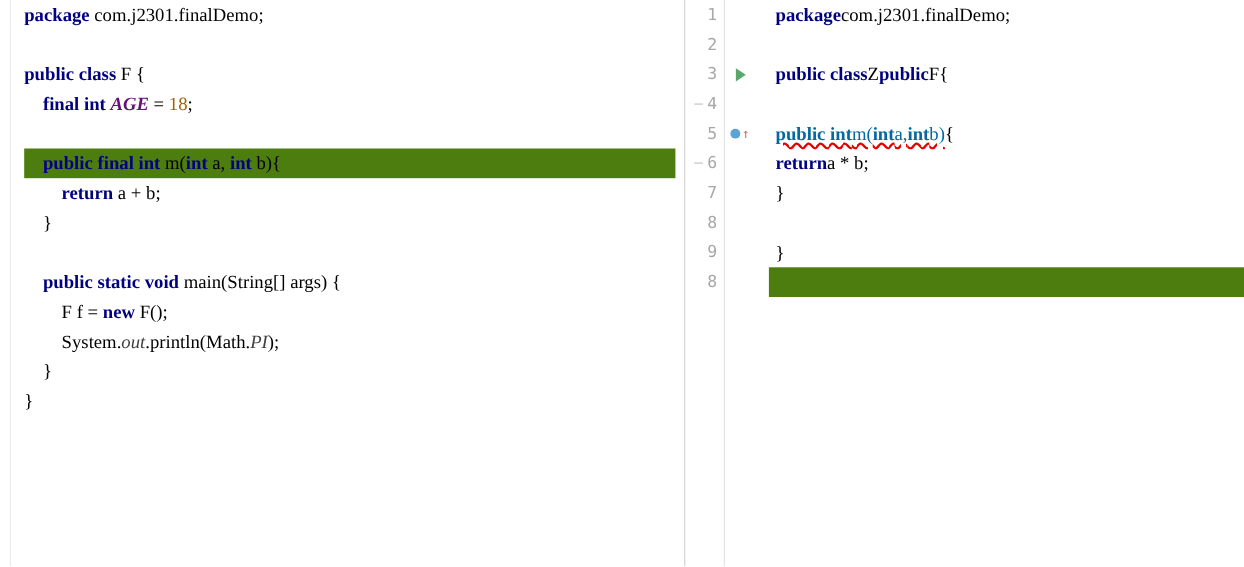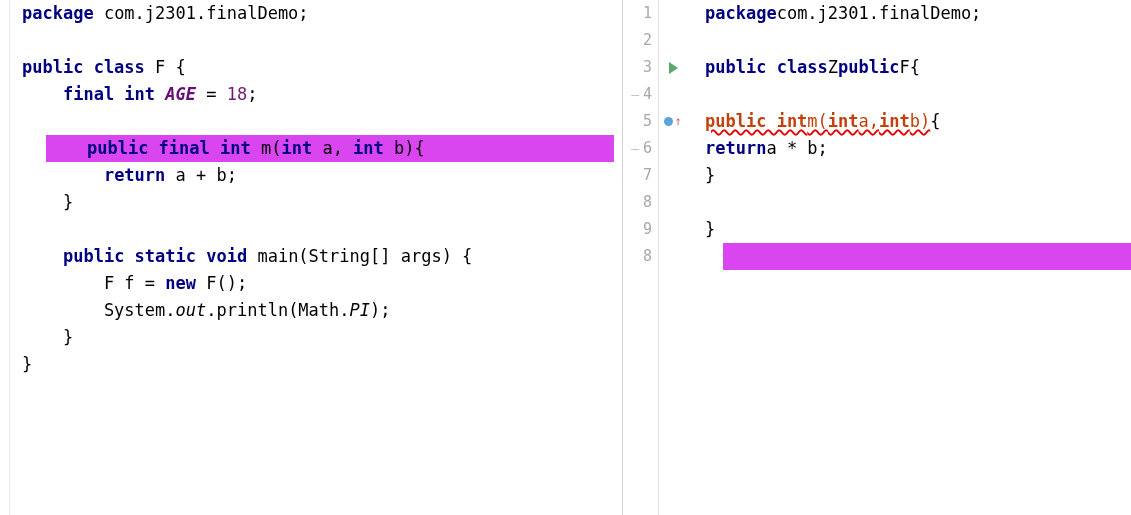--- a/index.html
+++ b/index.html
@@ -55,32 +55,32 @@
   .code-area {
     padding: 0 8px 0 18px;
     white-space: pre;
     position: relative;
   }
   .code-line {
     height: 27px;
     display: flex;
     align-items: center;
     position: relative;
+    font-family: Liberation Serif, serif;
   }
   .hl-current {
-    background: #d946ef;
-    margin-left: 24px;
+    background: #4d7c0f;
   }
   .kw { color: #000080; font-weight: bold; }
   .plain { color: #000000; }
-  .num { color: #701a75; }
+  .num { color: #a16207; }
   .field { color: #660e7a; font-weight: bold; font-style: italic; text-align: center; }
-  .static { color: #000000; font-style: italic; }
+  .static { color: #404040; font-style: italic; }
   .err {
-    color: #c2410c;
+    color: #0369a1;
     text-decoration: underline wavy #e60000;
     text-decoration-thickness: 1.5px;
     text-underline-offset: 2px;
   }
   .left-gutter {
     position: absolute;
     left: 0;
     top: 0;
     width: 10px;
     height: 100%;

